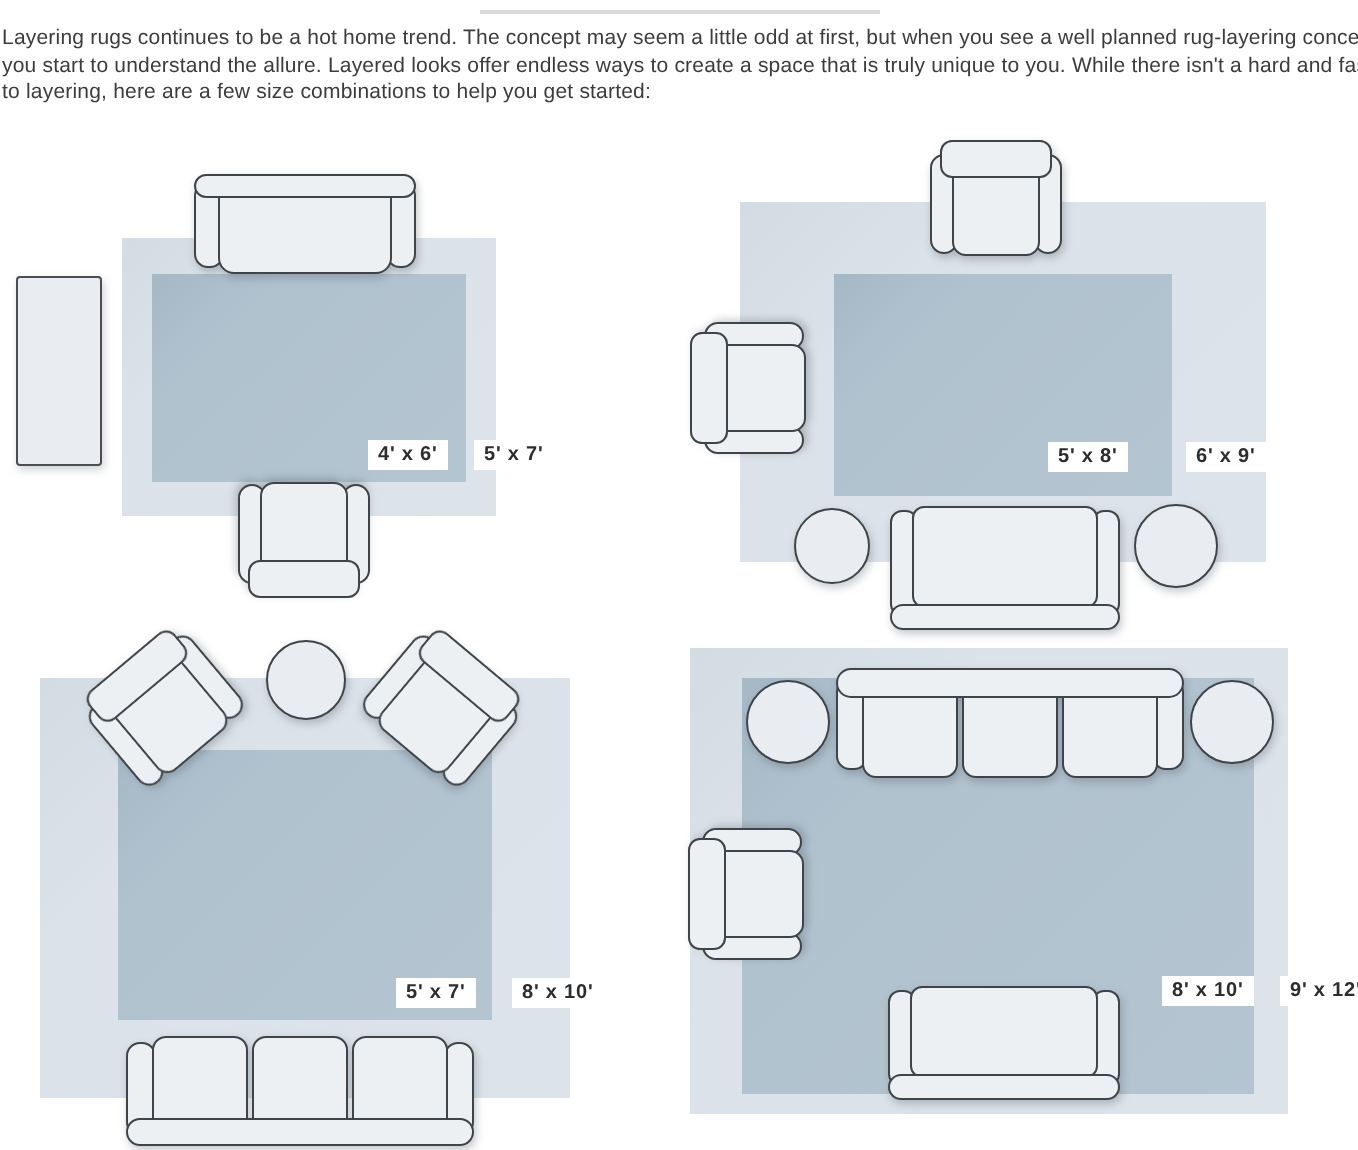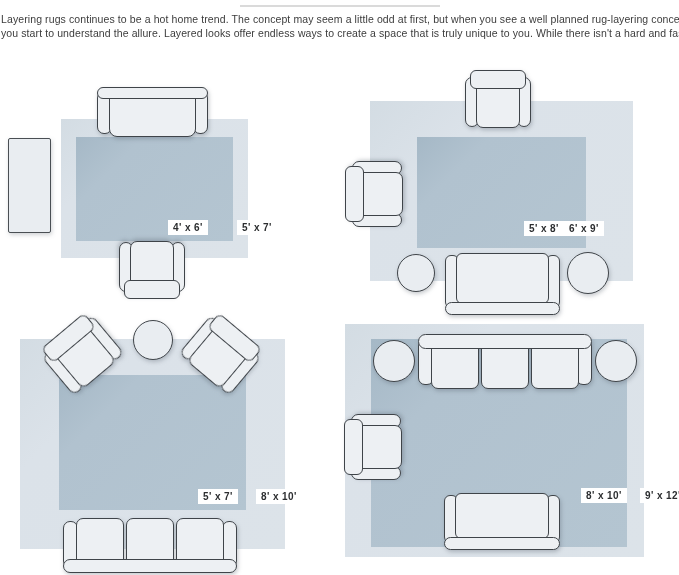--- a/index.html
+++ b/index.html
@@ -58,38 +58,39 @@
 </style>
 </head>
 <body>
 
 <div id="page">
 
   <div class="divider"></div>
   <div class="intro">
     <div class="line">Layering rugs continues to be a hot home trend. The concept may seem a little odd at first, but when you see a well planned rug-layering concept,</div>
     <div class="line">you start to understand the allure. Layered looks offer endless ways to create a space that is truly unique to you. While there isn't a hard and fast rule</div>
+    <div class="line">to layering, here are a few size combinations to help you get started:</div>
   </div>
 
   <div class="rug outer" style="left:61px;top:119px;width:187px;height:139px"></div>
   <div class="rug inner" style="left:76px;top:137px;width:157px;height:104px"></div>
   <div class="console" style="left:8px;top:138px;width:43px;height:95px"></div>
   <div class="furn sofa2" style="left:97px;top:87px;width:111px;height:50px">
     <span class="p back"></span>
       <span class="p arm-l"></span>
       <span class="p arm-r"></span>
       <span class="p seat"></span>
   </div>
   <div class="furn chair" style="left:119px;top:241px;width:66px;height:58px;transform:rotate(180deg)">
     <span class="p back"></span>
       <span class="p arm-l"></span>
       <span class="p arm-r"></span>
       <span class="p seat"></span>
   </div>
-  <div class="badge" style="left:168px;top:220px">4' x 6'</div>
+  <div class="badge" style="left:184px;top:220px">4' x 6'</div>
   <div class="badge" style="left:237px;top:220px">5' x 7'</div>
 
   <div class="rug outer" style="left:370px;top:101px;width:263px;height:180px"></div>
   <div class="rug inner" style="left:417px;top:137px;width:169px;height:111px"></div>
   <div class="furn chair" style="left:465px;top:70px;width:66px;height:58px">
     <span class="p back"></span>
       <span class="p arm-l"></span>
       <span class="p arm-r"></span>
       <span class="p seat"></span>
   </div>
@@ -101,21 +102,21 @@
   </div>
   <div class="furn lsu" style="left:445px;top:253px;width:115px;height:62px">
     <span class="p seat"></span>
       <span class="p arm-l"></span>
       <span class="p arm-r"></span>
       <span class="p back"></span>
   </div>
   <div class="circ" style="left:397px;top:254px;width:38px;height:38px"></div>
   <div class="circ" style="left:567px;top:252px;width:42px;height:42px"></div>
   <div class="badge" style="left:524px;top:221px">5' x 8'</div>
-  <div class="badge" style="left:564px;top:221px">6' x 9'</div>
+  <div class="badge" style="left:593px;top:221px">6' x 9'</div>
 
   <div class="rug outer" style="left:20px;top:339px;width:265px;height:210px"></div>
   <div class="rug inner" style="left:59px;top:375px;width:187px;height:135px"></div>
   <div class="furn chair" style="left:48px;top:324px;width:66px;height:58px;transform:rotate(-40deg)">
     <span class="p back"></span>
       <span class="p arm-l"></span>
       <span class="p arm-r"></span>
       <span class="p seat"></span>
   </div>
   <div class="furn chair" style="left:189px;top:324px;width:66px;height:58px;transform:rotate(40deg)">

